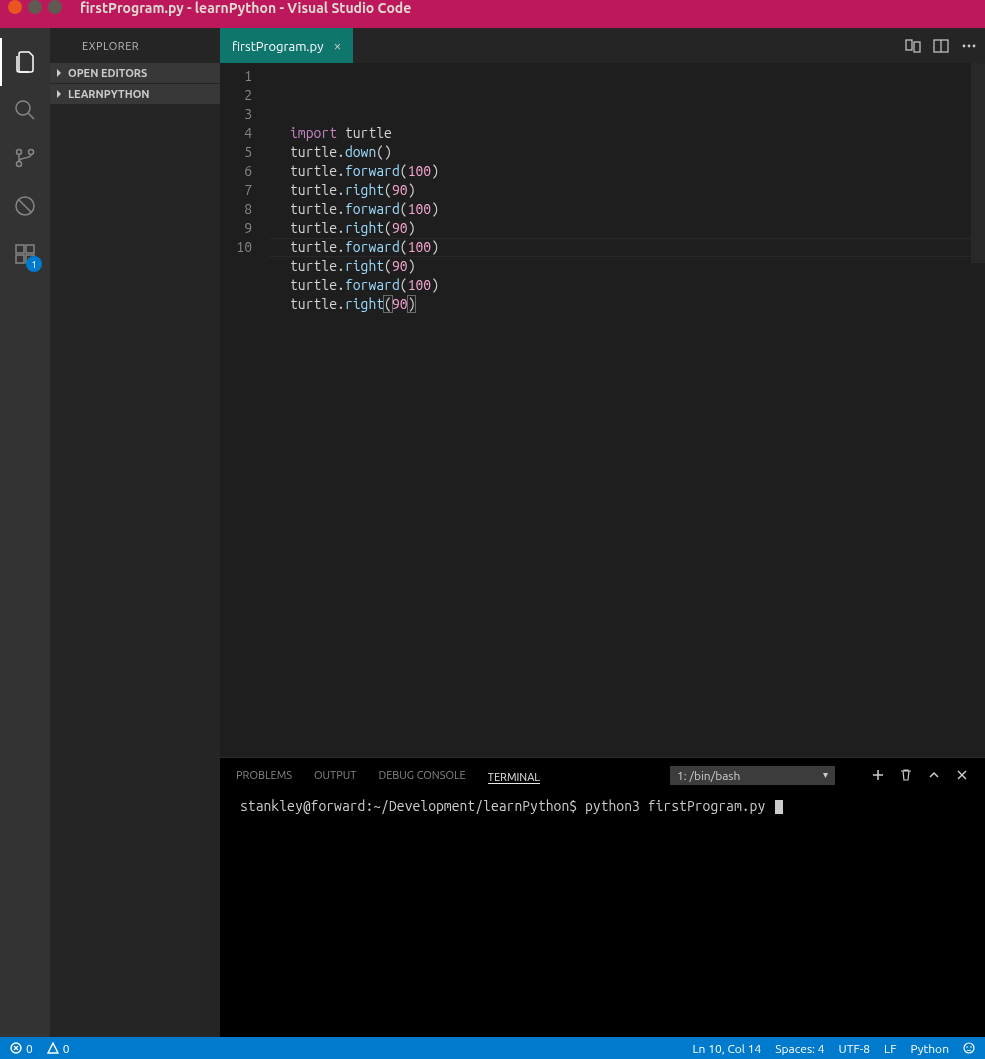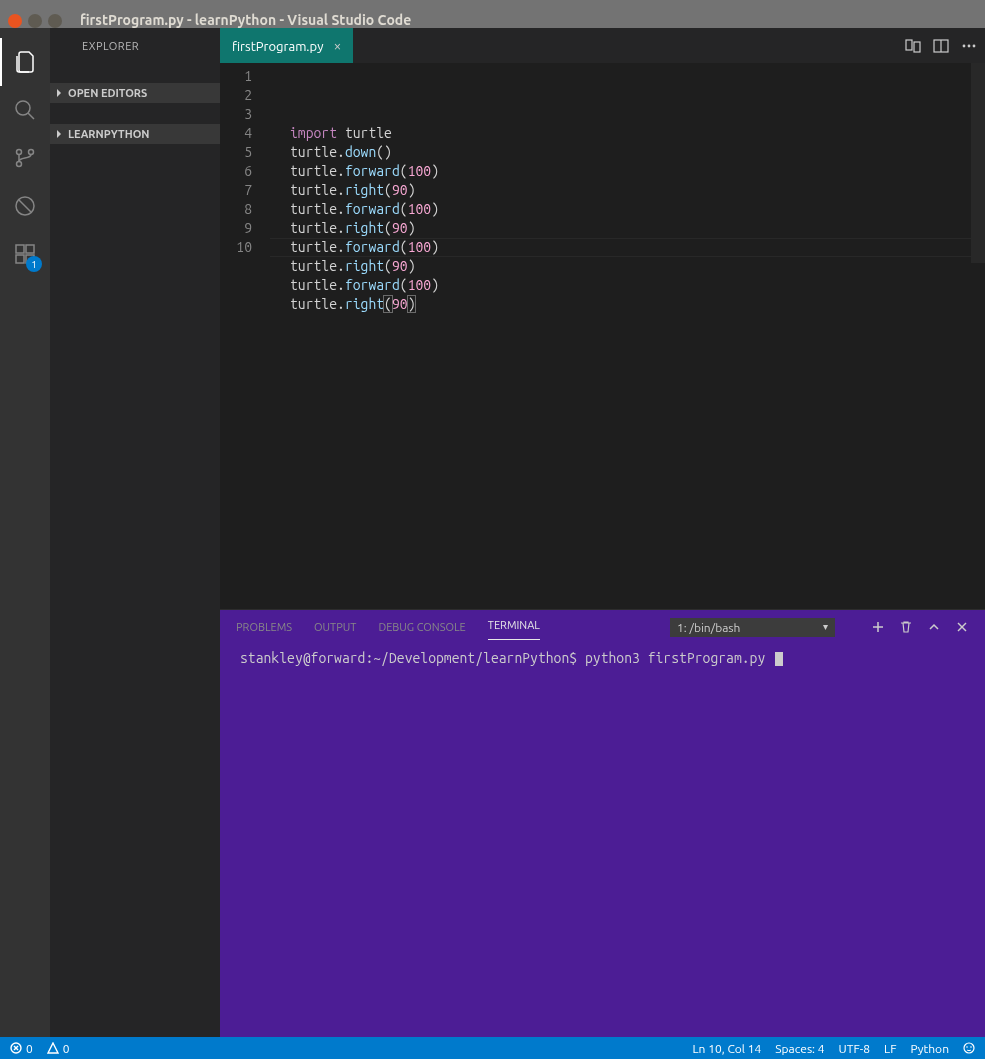--- a/index.html
+++ b/index.html
@@ -9,23 +9,23 @@
     color: #ccc;
     width: 985px;
     height: 1059px;
     overflow: hidden;
     display: flex;
     flex-direction: column;
   }
   
   .titlebar {
     height: 28px;
-    background: #737373;
+    background: #be185d;
     display: flex;
-    align-items: flex-end;
+    align-items: flex-start;
     padding: 0 8px;
     color: #dfdbd2;
     font-weight: bold;
     font-size: 14px;
   }
   .win-btn { width:14px; height:14px; border-radius:50%; margin-right:6px; display:inline-block;}
   .win-close { background:#e95420; }
   .win-min, .win-max { background:#5f5b52; }
   .title-text { margin-left:12px; }
   
@@ -74,21 +74,20 @@
     letter-spacing:0.5px;
   }
   .section-header {
     background:#383838;
     color:#ccc;
     font-weight:bold;
     padding:4px 8px 4px 4px;
     display:flex;
     align-items:center;
     margin-bottom:1px;
-    margin-top:20px;
   }
   .section-header svg { width:10px; height:10px; margin-right:4px; fill:#ccc;}
   
   .editor-area { flex:1; display:flex; flex-direction:column; min-width:0;}
   .tabbar { height:35px; background:#252526; display:flex; align-items:stretch; }
   .tab {
     background:#0f766e;
     color:#ffffff;
     padding:0 12px;
     display:flex;
@@ -122,37 +121,37 @@
     left:0; right:0;
     height:19px;
     border-top:1px solid #282828;
     border-bottom:1px solid #282828;
     pointer-events:none;
   }
   .minimap { width:14px; background:#1e1e1e; border-left:1px solid #1e1e1e;}
   .minimap-slider { position:absolute; right:0; top:0; width:14px; height:200px; background:rgba(100,100,100,0.15);}
   
   .panel {
-    height:428px;
-    background:#4c1d95;
+    height:280px;
+    background:#000000;
     border-top:1px solid #2d2d2d;
     display:flex;
     flex-direction:column;
   }
   .panel-tabs {
     height:34px;
     display:flex;
     align-items:center;
     padding:0 16px;
     gap:22px;
     font-size:11px;
     color:#888;
   }
   .panel-tab { text-transform:uppercase; cursor:pointer;}
-  .panel-tab.active { color:#e7e7e7; border-bottom:1px solid #e7e7e7; padding-bottom:8px; margin-bottom:-4px;}
+  .panel-tab.active { color:#e7e7e7; border-bottom:1px solid #e7e7e7; padding-bottom:0; margin-bottom:-4px;}
   .panel-tabs-spacer { flex:1; }
   .panel-select {
     background:#3c3c3c; color:#ccc;
     border:1px solid #3c3c3c;
     font-size:12px;
     padding:2px 4px 2px 6px;
     width:165px;
     position:relative;
   }
   .panel-select::after { content:"▾"; position:absolute; right:6px; top:2px; font-size:10px;}

